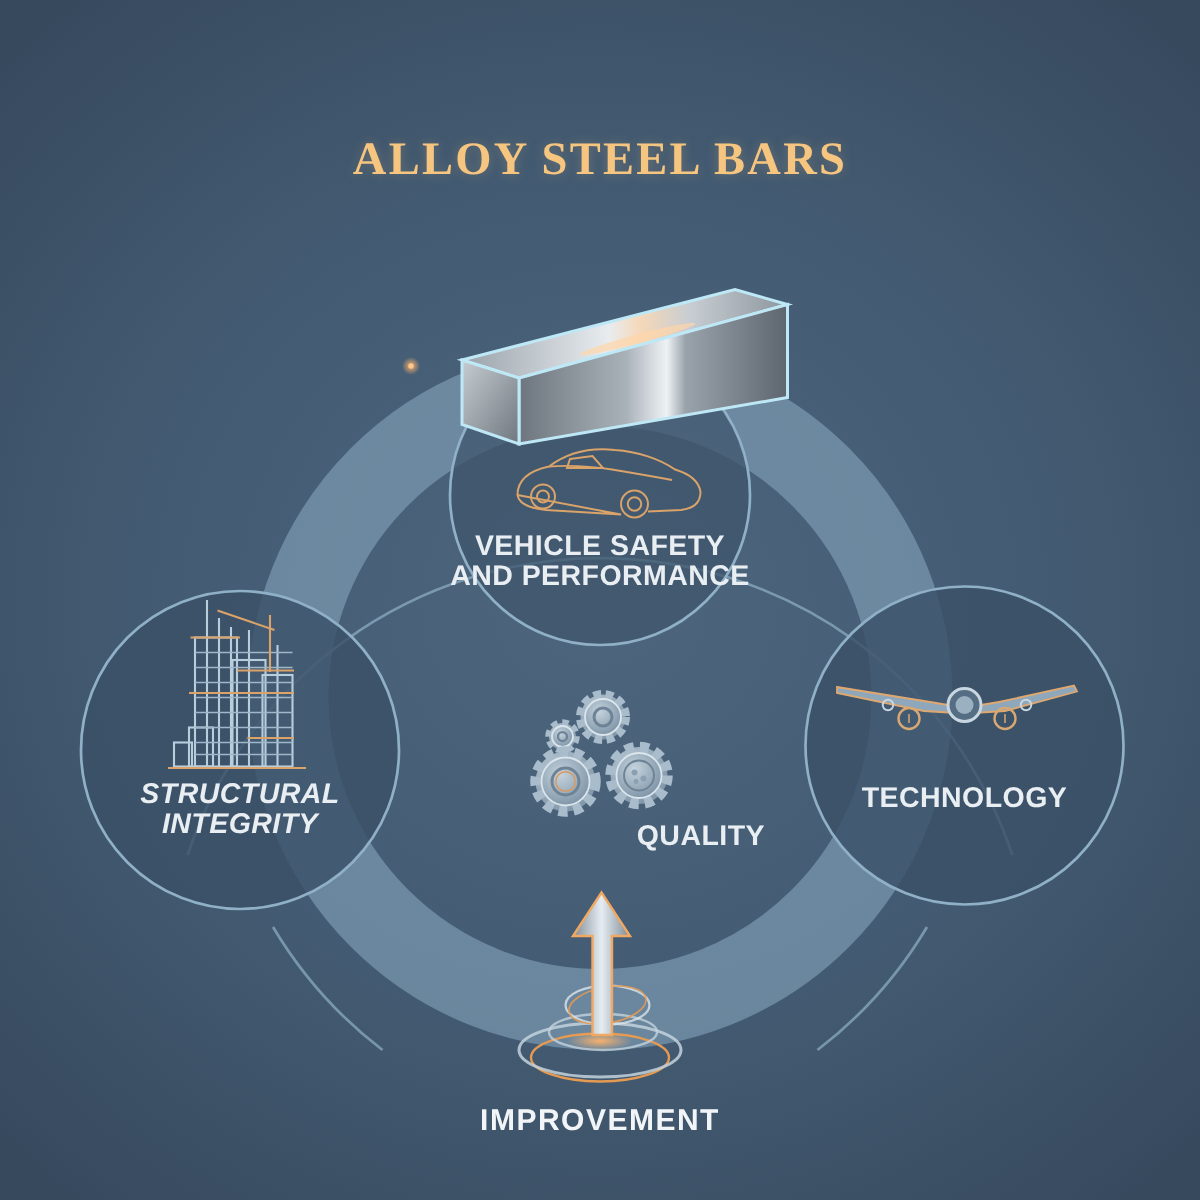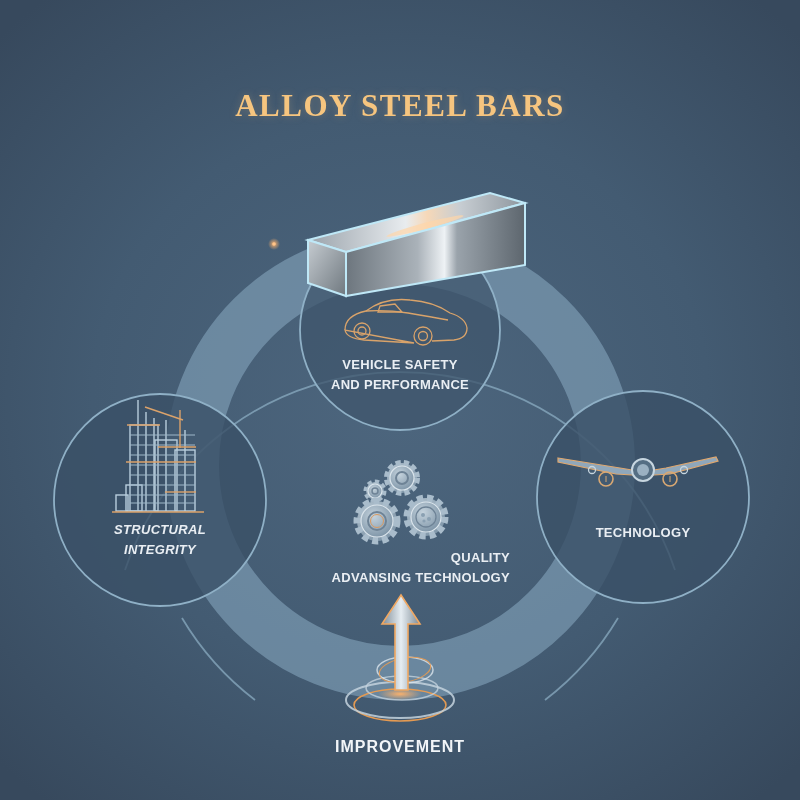--- a/index.html
+++ b/index.html
@@ -10,24 +10,24 @@
   }
   .title {
     position:absolute; left:0; width:800px; top:88px; text-align:center;
     font-size:31px; font-weight:bold; letter-spacing:1.5px; color:#f6c57f;
     text-shadow:0 0 8px rgba(246,197,127,0.25);
     font-family:Liberation Serif, serif;
   }
   svg.art { position:absolute; left:0; top:0; }
   .label {
     position:absolute; text-align:center; color:#e9eef3; font-weight:bold;
-    font-size:13px; line-height:20px; letter-spacing:0.3px;
+    font-size:19px; line-height:20px; letter-spacing:0.3px;
   }
   .label span { display:block; }
-  .label-improve { font-size:16px; letter-spacing:1px; color:#f2f5f8; }
+  .label-improve { font-size:20px; letter-spacing:1px; color:#f2f5f8; }
 </style>
 </head>
 <body>
 
 <div class="canvas">
 
   <div class="title">ALLOY STEEL BARS</div>
 
   <svg class="art" width="800" height="800" viewBox="0 0 800 800">
     <defs>
@@ -185,18 +185,17 @@
   </div>
   <div class="label" style="left:60px; top:520px; width:200px;font-style:italic;">
     <span>STRUCTURAL</span>
     <span>INTEGRITY</span>
   </div>
   <div class="label" style="left:543px; top:523px; width:200px;">
     <span>TECHNOLOGY</span>
   </div>
   <div class="label" style="left:290px; top:548px; width:220px;text-align:right;">
     <span>QUALITY</span>
-    <span>ADVANSING TECHNOLOGY</span>
   </div>
   <div class="label label-improve" style="left:300px; top:737px; width:200px;">
     <span>IMPROVEMENT</span>
   </div>
 </div>
 
 </body></html>

